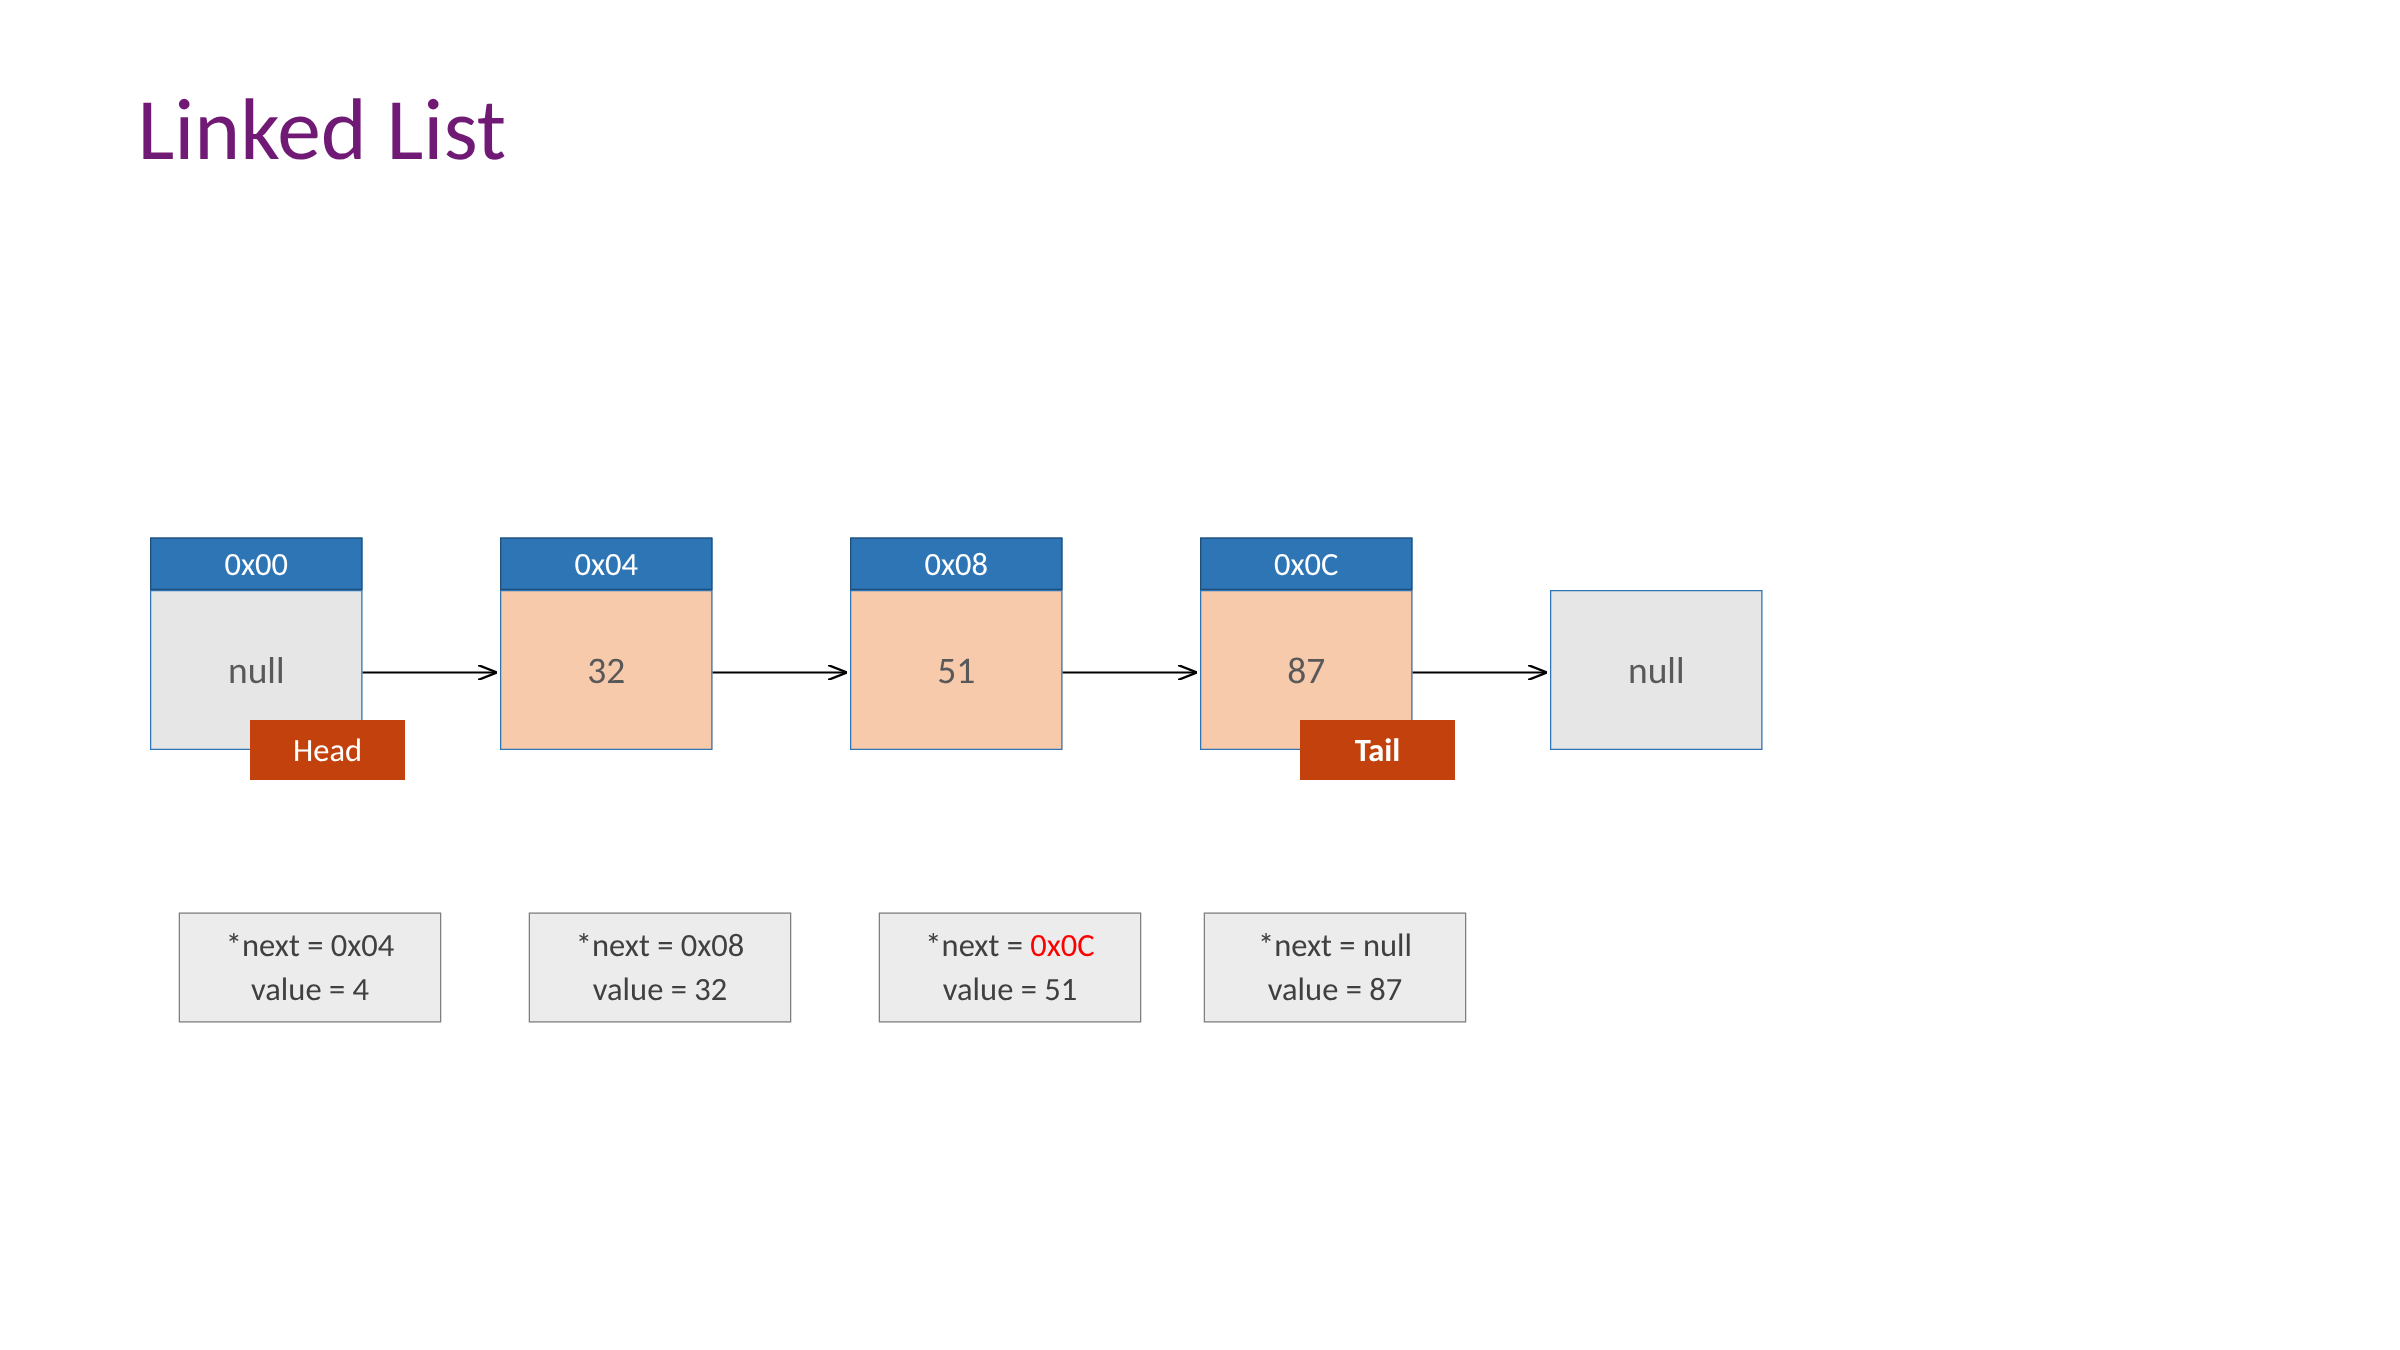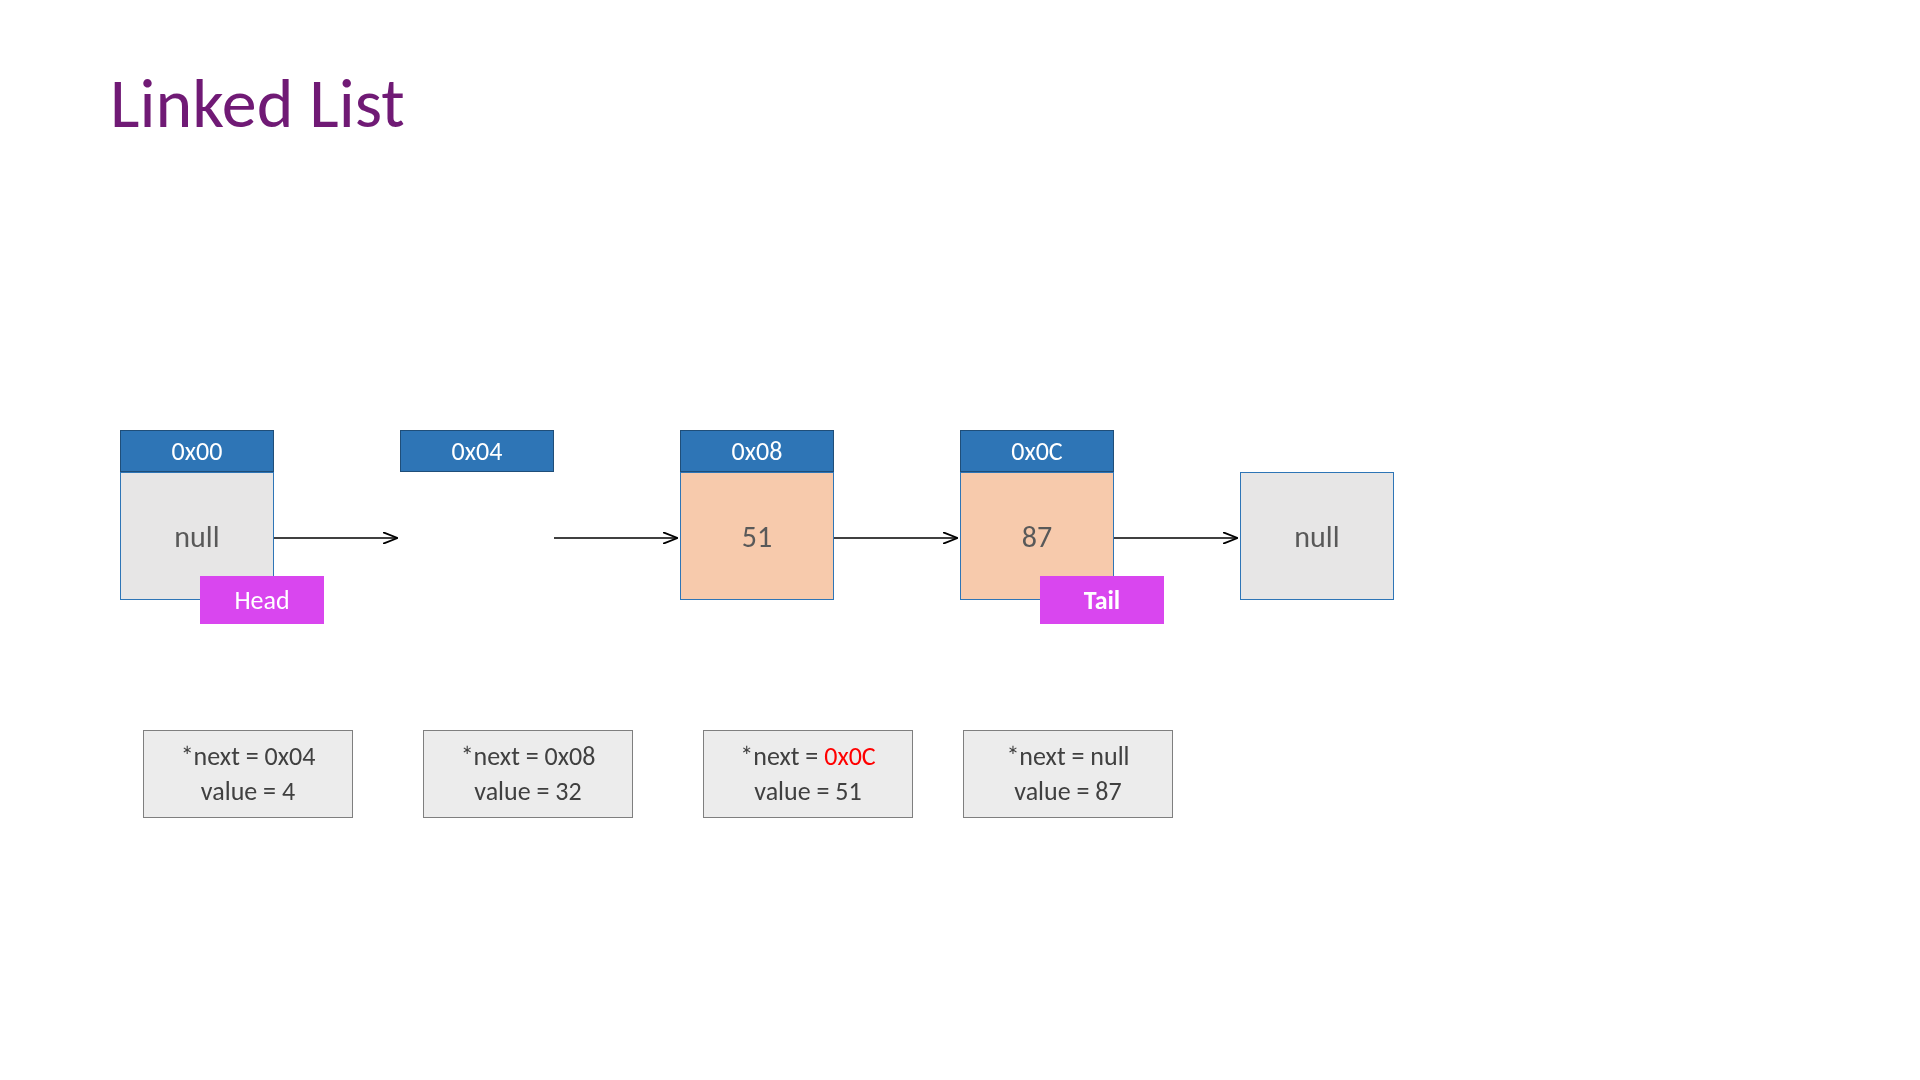--- a/index.html
+++ b/index.html
@@ -21,21 +21,21 @@
   }
   .stage {
     position: absolute;
     left: 0;
     top: 0;
     width: 1920px;
     height: 1080px;
   }
   .node {
     position: absolute;
-    width: 154px;
+    width: 170px;
   }
   .addr {
     height: 42px;
     background: #2e75b6;
     color: #ffffff;
     font-size: 26px;
     display: flex;
     align-items: center;
     justify-content: center;
     border: 1px solid #1f4e79;
@@ -47,21 +47,21 @@
     align-items: center;
     justify-content: center;
     font-size: 30px;
     color: #595959;
   }
   .valuebox.grey { background: #e7e6e6; }
   .valuebox.peach { background: #f7caac; }
   .tag {
     position: absolute;
     height: 48px;
-    background: #d946ef;
+    background: #c2410c;
     color: #ffffff;
     font-size: 26px;
     display: flex;
     align-items: center;
     justify-content: center;
     width: 124px;
   }
   .infobox {
     position: absolute;
     width: 210px;
@@ -105,20 +105,21 @@
         <line x1="1114" y1="538" x2="1236" y2="538" stroke="#000" stroke-width="1.5" marker-end="url(#arrowhead)"></line>
       </g>
   </svg>
 <div class="node" style="left: 120px; top: 430px;">
       <div class="addr">0x00</div>
       <div class="valuebox grey">null</div>
     </div>
     <div class="tag" style="left: 200px; top: 576px;">Head</div>
     <div class="node" style="left: 400px; top: 430px;">
       <div class="addr">0x04</div>
+      <div class="valuebox peach">32</div>
     </div>
     <div class="node" style="left: 680px; top: 430px;">
       <div class="addr">0x08</div>
       <div class="valuebox peach">51</div>
     </div>
     <div class="node" style="left: 960px; top: 430px;">
       <div class="addr">0x0C</div>
       <div class="valuebox peach">87</div>
     </div>
     <div class="tag" style="left: 1040px; top: 576px; font-weight: bold;">Tail</div>

